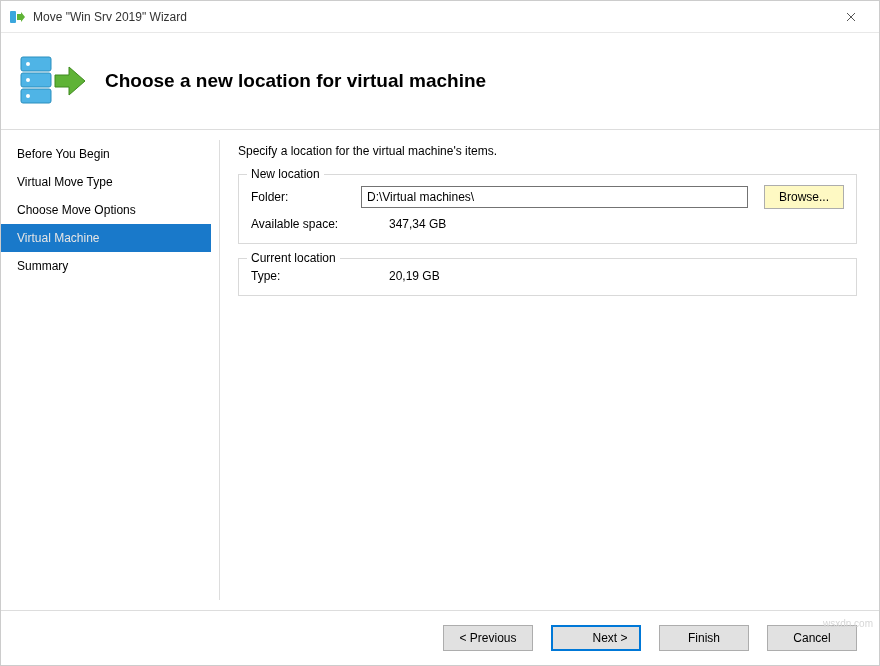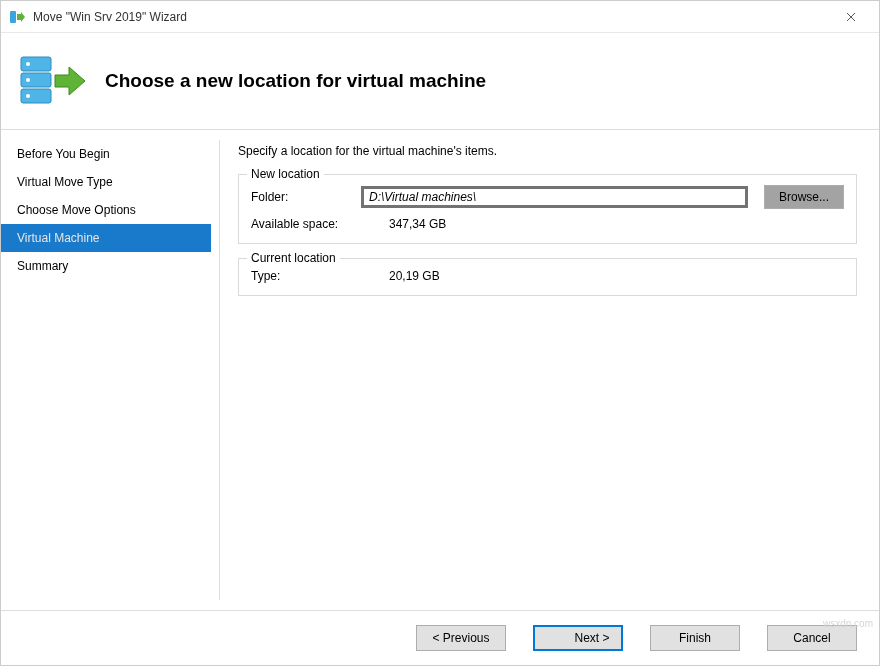--- a/index.html
+++ b/index.html
@@ -18,24 +18,24 @@
     .sidebar-item { padding: 7px 16px; cursor: pointer; color: #000; }
     .sidebar-item.selected { background: #1979ca; color: #e5e5e5; }
     .vr { width: 1px; background: #ddd; margin: 10px 8px; }
     .content { flex: 1; padding: 14px 22px 10px 10px; }
     .instruction { margin-bottom: 16px; }
     .fieldset { border: 1px solid #d9d9d9; padding: 10px 12px 12px 12px; margin-bottom: 14px; position: relative; }
     .legend { position: absolute; top: -8px; left: 8px; background: #fff; padding: 0 4px; font-size: 12px; }
     .row { display: flex; align-items: center; margin-bottom: 8px; }
     .row:last-child { margin-bottom: 0; gap: 28px; }
     .label { width: 110px; }
-    .textbox { flex: 1; border: 3px solid #737373; padding: 3px 5px; font-family: inherit; font-size: 12px; height: 22px; background: #fff; font-style: italic; }
-    .browse { width: 80px; height: 24px; margin-left: 16px; border: 1px solid #adadad; background: #a3a3a3; font-family: inherit; font-size: 12px; cursor: pointer; }
+    .textbox { flex: 1; border: 1px solid #737373; padding: 3px 5px; font-family: inherit; font-size: 12px; height: 22px; background: #fff; }
+    .browse { width: 80px; height: 24px; margin-left: 16px; border: 1px solid #adadad; background: #fef9c3; font-family: inherit; font-size: 12px; cursor: pointer; }
     .value { flex: 1; }
-    .footer { border-top: 1px solid #ddd; padding: 14px 22px; display: flex; justify-content: flex-end; gap: 27px; }
+    .footer { border-top: 1px solid #ddd; padding: 14px 22px; display: flex; justify-content: flex-end; gap: 18px; }
     .btn { width: 90px; height: 26px; border: 1px solid #adadad; background: #e1e1e1; font-family: inherit; font-size: 12px; cursor: pointer; }
     .btn.default { border: 2px solid #0078d7; padding-left: 28px; }
     .watermark { position: absolute; right: 6px; bottom: 36px; font-size: 10px; color: #d6d6d6; }
   </style>
 </head>
 <body>
 
 <div class="window">
 
   <div class="titlebar">

